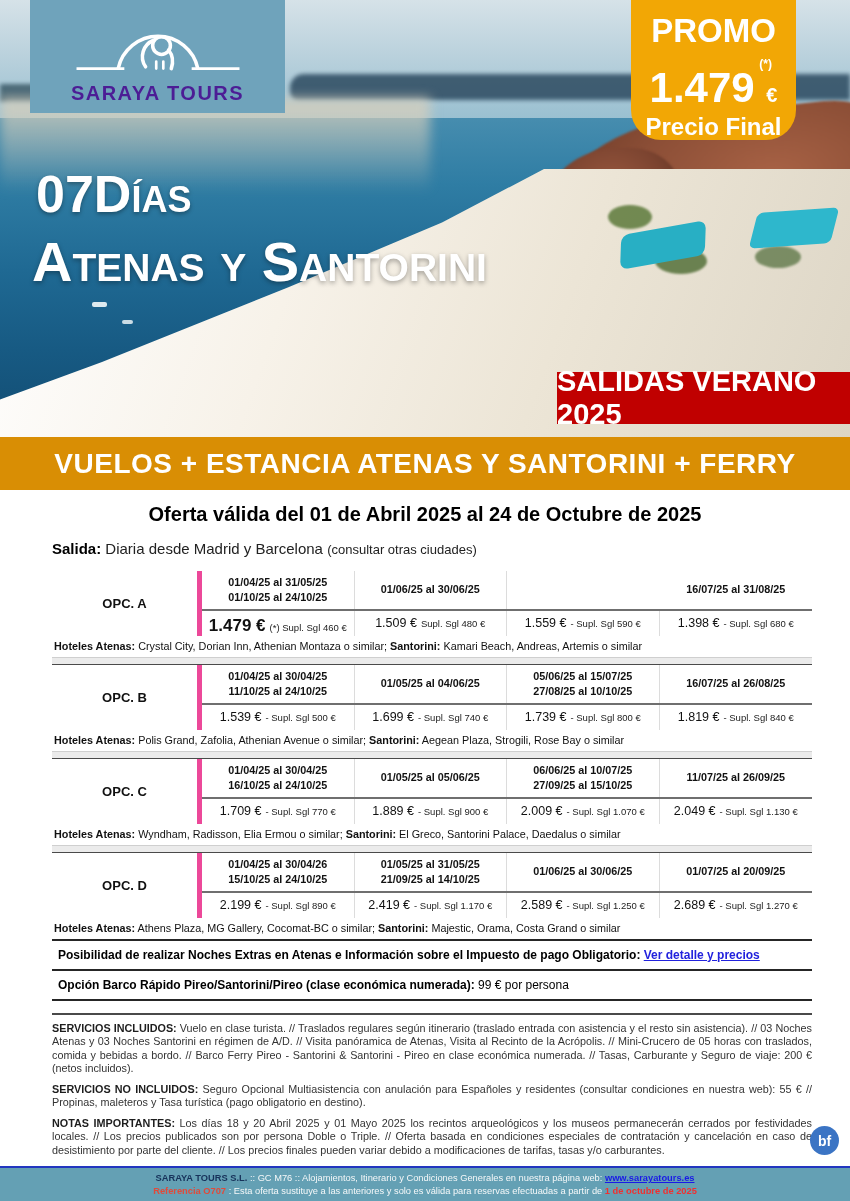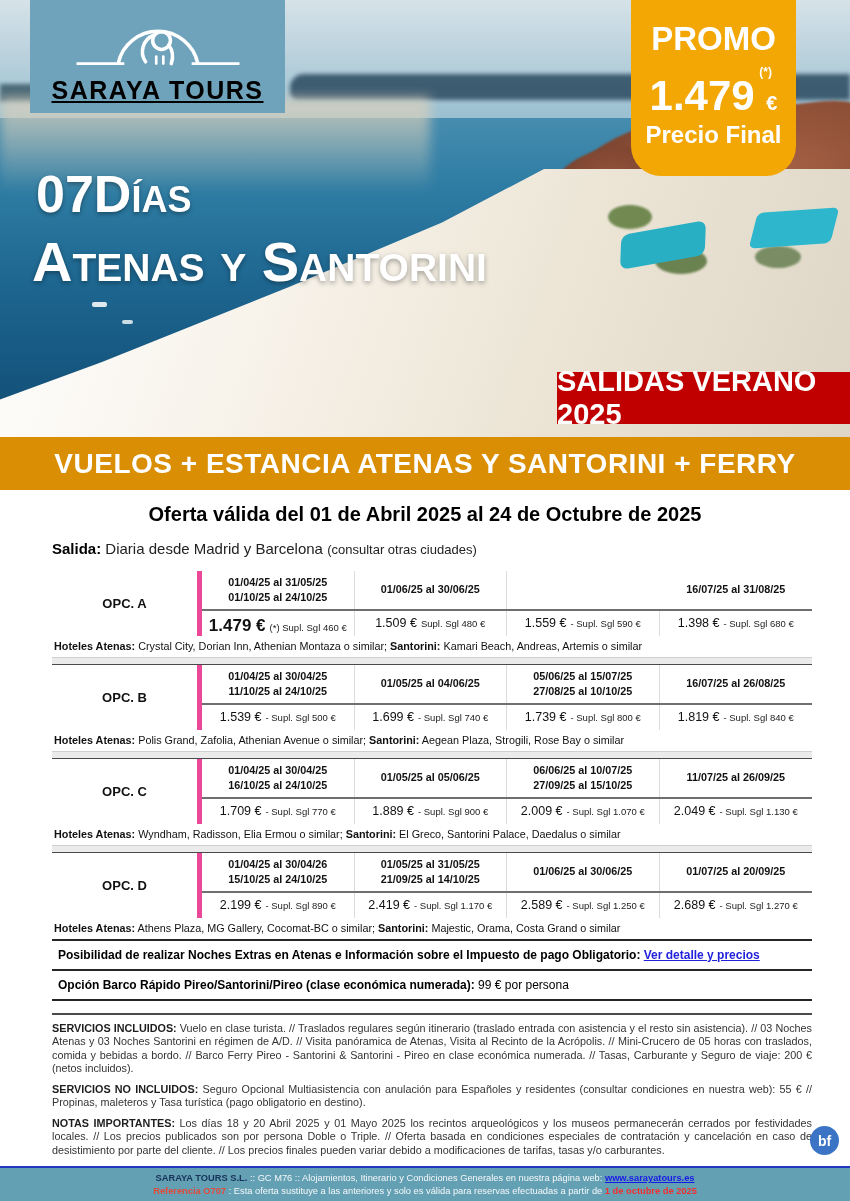--- a/index.html
+++ b/index.html
@@ -34,25 +34,25 @@
   .hero-green3 { position:absolute; top:246px; left:755px; width:46px; height:22px; background:#60794a; border-radius:50%; opacity:.8; filter:blur(1px);}
   .hero-pool1 { position:absolute; top:210px; right:16px; width:80px; height:36px; background:#2EB7CC; border-radius:6px; transform:skewX(-18deg) rotate(-4deg); }
   .hero-pool2 { position:absolute; top:228px; left:620px; width:86px; height:34px; background:#28AFC4; border-radius:8px; transform:rotate(-10deg) skewX(-12deg); }
   .hero-boat1 { position:absolute; top:302px; left:92px; width:15px; height:5px; background:#E9F1F4; border-radius:2px; opacity:.95; }
   .hero-boat2 { position:absolute; top:320px; left:122px; width:11px; height:4px; background:#DFEAF0; border-radius:2px; opacity:.9; }
 
   .logo-box { position:absolute; top:0; left:30px; width:255px; height:113px;
           background:#6FA3BB; display:flex; flex-direction:column; align-items:center;
           justify-content:flex-end; padding-bottom:10px; }
   .logo-mark { width:190px; height:62px; }
-  .logo-text { color:#000000; font-size:25px; font-weight:700; letter-spacing:1.5px; line-height:1; margin-top:2px;text-decoration:underline; }
-
-  .promo-box { position:absolute; top:0; right:54px; width:165px; height:176px;
+  .logo-text { color:#4c1d95; font-size:20px; font-weight:700; letter-spacing:1.5px; line-height:1; margin-top:2px; }
+
+  .promo-box { position:absolute; top:0; right:54px; width:165px; height:140px;
           background:#F2A705; border-radius:0 0 30px 30px; color:#fff; text-align:center;
-          display:flex; flex-direction:column; align-items:center; padding-top:22px; }
+          display:flex; flex-direction:column; align-items:center; padding-top:14px; }
   .promo-label { font-size:33px; font-weight:700; line-height:1; }
   .promo-ast { font-size:12px; font-weight:700; align-self:flex-end; margin:10px 24px -4px 0; }
   .promo-price { font-size:42px; font-weight:700; line-height:1; }
   .promo-price .cur { font-size:20px; font-weight:700; }
   .promo-sub { font-size:24px; font-weight:700; line-height:1.2; margin-top:4px; }
 
   .hero-days { position:absolute; top:168px; left:36px; color:#fff; font-size:52px; font-weight:700;
           line-height:1; text-shadow:0 2px 4px rgba(0,0,0,.35); }
   .hero-days .dsmall { font-variant:small-caps; font-weight:700; }
   .hero-title { position:absolute; top:234px; left:32px; color:#fff; font-size:56px; font-weight:600;

